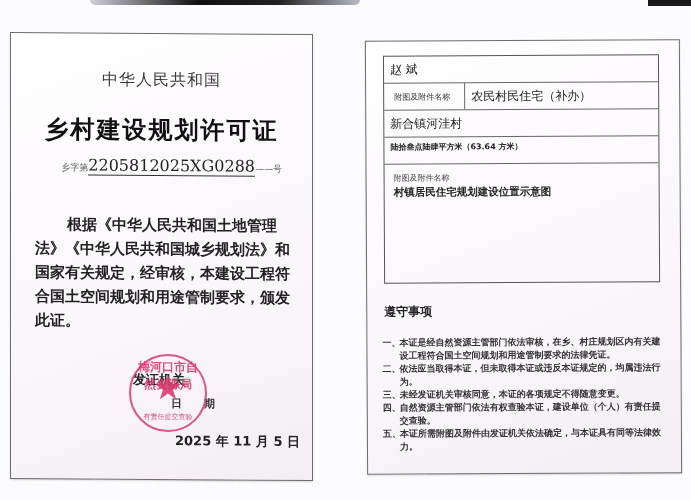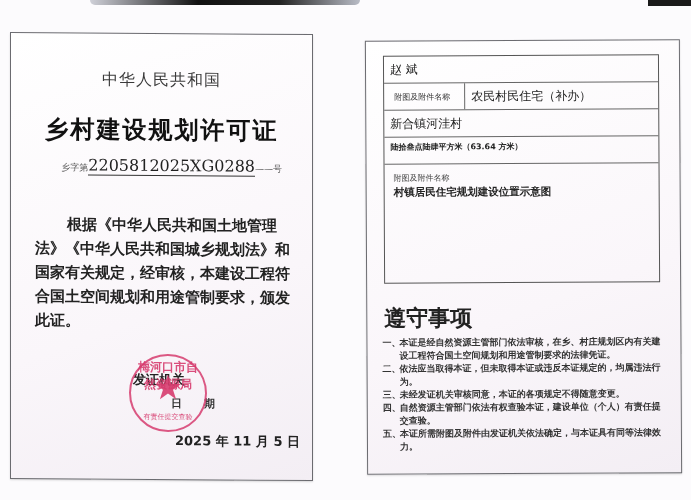--- a/index.html
+++ b/index.html
@@ -22,21 +22,21 @@
   .seal-top{position:absolute;left:6px;right:6px;top:3px;text-align:center;font-size:12px;font-weight:bold;}
   .seal-bot{position:absolute;left:0;width:100%;bottom:8px;text-align:center;font-size:7px;}
   .r-table{position:absolute;left:17px;top:14px;width:274px;border:1.2px solid #555;border-collapse:collapse;}
   .r-row{display:flex;border-bottom:1px solid #666;height:26px;}
   .r-label{width:81px;border-right:1px solid #666;font-size:8px;color:#333;display:flex;align-items:center;padding-left:10px;box-sizing:border-box;}
   .r-value{flex:1;font-size:12px;color:#222;display:flex;align-items:center;padding-left:6px;}
   .r-value.small{font-size:8px;align-items:flex-start;padding-top:4px;font-weight:bold;}
   .r-attach{height:118px;padding:8px 9px;box-sizing:border-box;}
   .r-attach-lbl{font-size:8px;color:#444;}
   .r-attach-val{font-size:10.5px;color:#222;margin-top:2px;font-weight:bold;}
-  .r-heading{position:absolute;left:17px;top:262px;font-size:22px;font-weight:bold;color:#222;}
+  .r-heading{position:absolute;left:17px;top:262px;font-size:12px;font-weight:bold;color:#222;}
   .r-list{position:absolute;left:15px;right:15px;top:295px;font-size:9px;line-height:13px;font-weight:bold;color:#333;}
   .r-item{display:flex;}
   .r-num{width:17px;flex:none;}
 </style>
 </head>
 <body>
 
 <div class="topbar-left"></div>
 <div class="topbar-right"></div>
 

